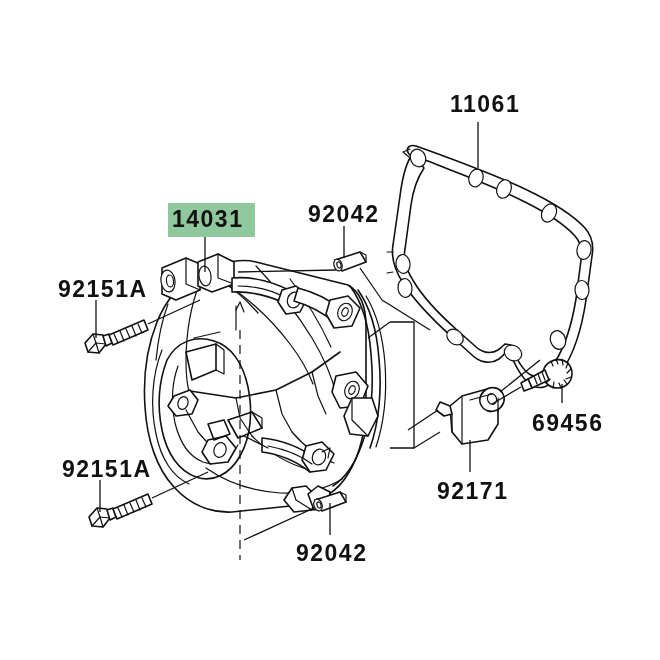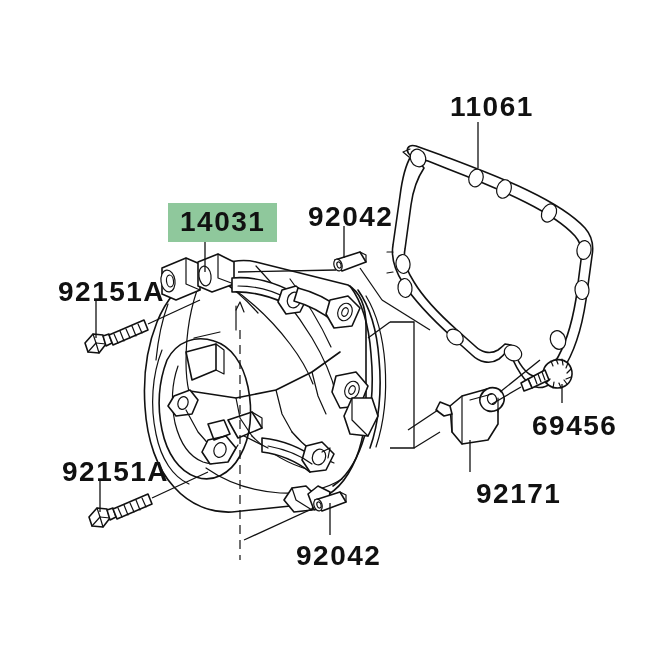--- a/index.html
+++ b/index.html
@@ -18,30 +18,30 @@
   #parts-svg {
     position: absolute;
     left: 0;
     top: 0;
     width: 660px;
     height: 660px;
   }
   .part-label {
     position: absolute;
     font-family: "Liberation Sans", sans-serif;
-    font-size: 28px;
+    font-size: 23px;
     font-weight: 700;
     letter-spacing: 1.5px;
     color: #111111;
     white-space: nowrap;
     line-height: 1;
   }
   .part-label.highlight {
     background: #8fc89c;
-    padding: 5px 12px 6px 12px;
+    padding: 5px 12px 6px 4px;
   }
   .part-label.plain {
     padding: 0;
   }
 </style>
 </head>
 <body>
 
 <div id="diagram-root">
 
@@ -335,19 +335,19 @@
   <div class="part-label highlight" style="left:168px; top:203px;">14031</div>
 
   <div class="part-label plain" style="left:450px; top:93px;">11061</div>
 
   <div class="part-label plain" style="left:308px; top:203px;">92042</div>
 
   <div class="part-label plain" style="left:58px; top:278px;">92151A</div>
 
   <div class="part-label plain" style="left:532px; top:412px;">69456</div>
 
-  <div class="part-label plain" style="left:437px; top:480px;margin-left:39px;">92171</div>
+  <div class="part-label plain" style="left:437px; top:480px;">92171</div>
 
   <div class="part-label plain" style="left:62px; top:458px;">92151A</div>
 
   <div class="part-label plain" style="left:296px; top:542px;">92042</div>
 
 </div>
 
 </body></html>

